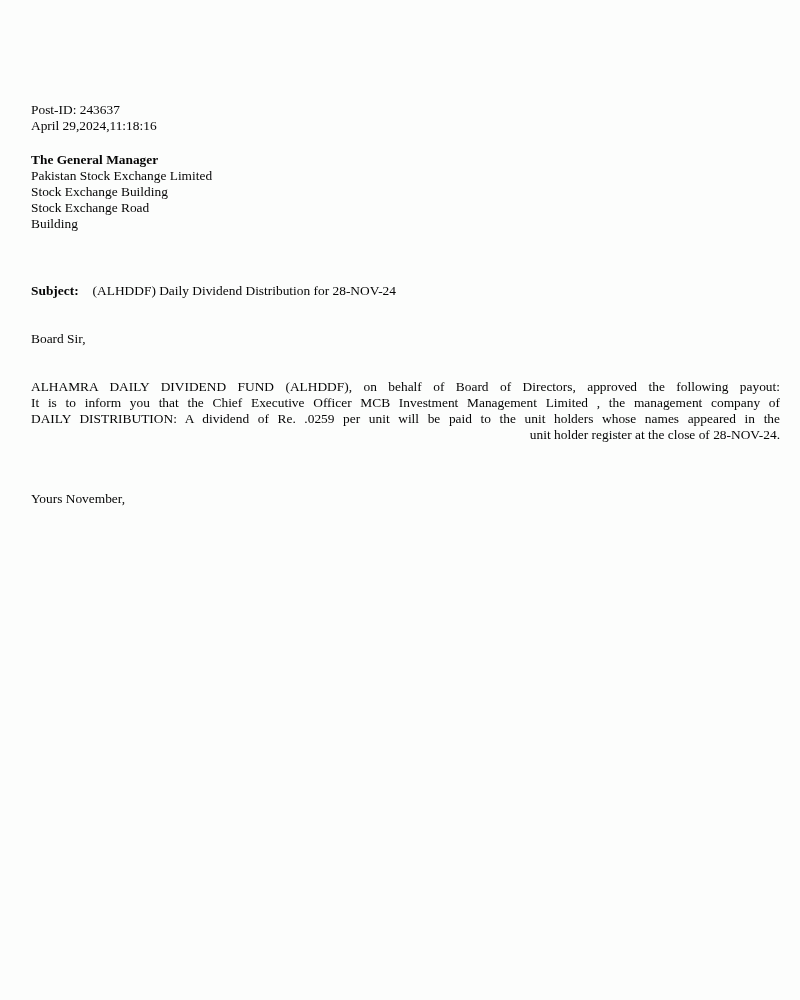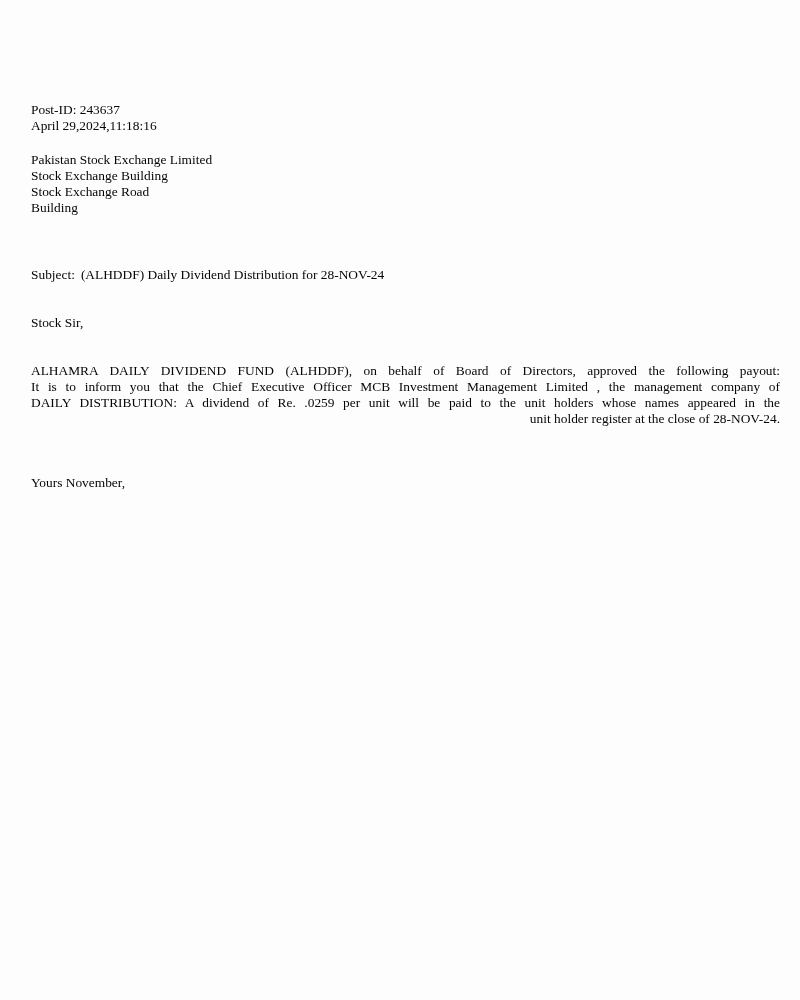--- a/index.html
+++ b/index.html
@@ -29,22 +29,22 @@
   .address {
     margin-bottom: 51px;
   }
   .bold {
     font-weight: bold;
   }
   .subject {
     margin-bottom: 32px;
   }
   .subject-label {
-    font-weight: normal;
-    margin-right: 6px;
+    font-weight: bold;
+    margin-right: 14px;
     text-align: right;
   }
   .salutation {
     margin-bottom: 32px;
   }
   .body-para {
     width: 749px;
     margin-bottom: 48px;
   }
   .jline {
@@ -59,31 +59,32 @@
 <body>
 
 <div class="page">
 
   <div class="meta">
     <div>Post-ID: 243637</div>
     <div>April 29,2024,11:18:16</div>
   </div>
 
   <div class="address">
+    <div class="bold">The General Manager</div>
     <div>Pakistan Stock Exchange Limited</div>
     <div>Stock Exchange Building</div>
     <div>Stock Exchange Road</div>
     <div>Building</div>
   </div>
 
   <div class="subject">
     <span class="subject-label">Subject:</span><span>(ALHDDF) Daily Dividend Distribution for 28-NOV-24</span>
   </div>
 
-  <div class="salutation">Stock Sir,</div>
+  <div class="salutation">Board Sir,</div>
 
   <div class="body-para">
     <div class="jline">ALHAMRA DAILY DIVIDEND FUND (ALHDDF), on behalf of Board of Directors, approved the following payout:</div>
     <div class="jline">It is to inform you that the Chief Executive Officer MCB Investment Management Limited , the management company of</div>
     <div class="jline">DAILY DISTRIBUTION: A dividend of Re. .0259 per unit will be paid to the unit holders whose names appeared in the</div>
     <div class="lastline">unit holder register at the close of 28-NOV-24.</div>
   </div>
 
   <div class="closing">Yours November,</div>
 

